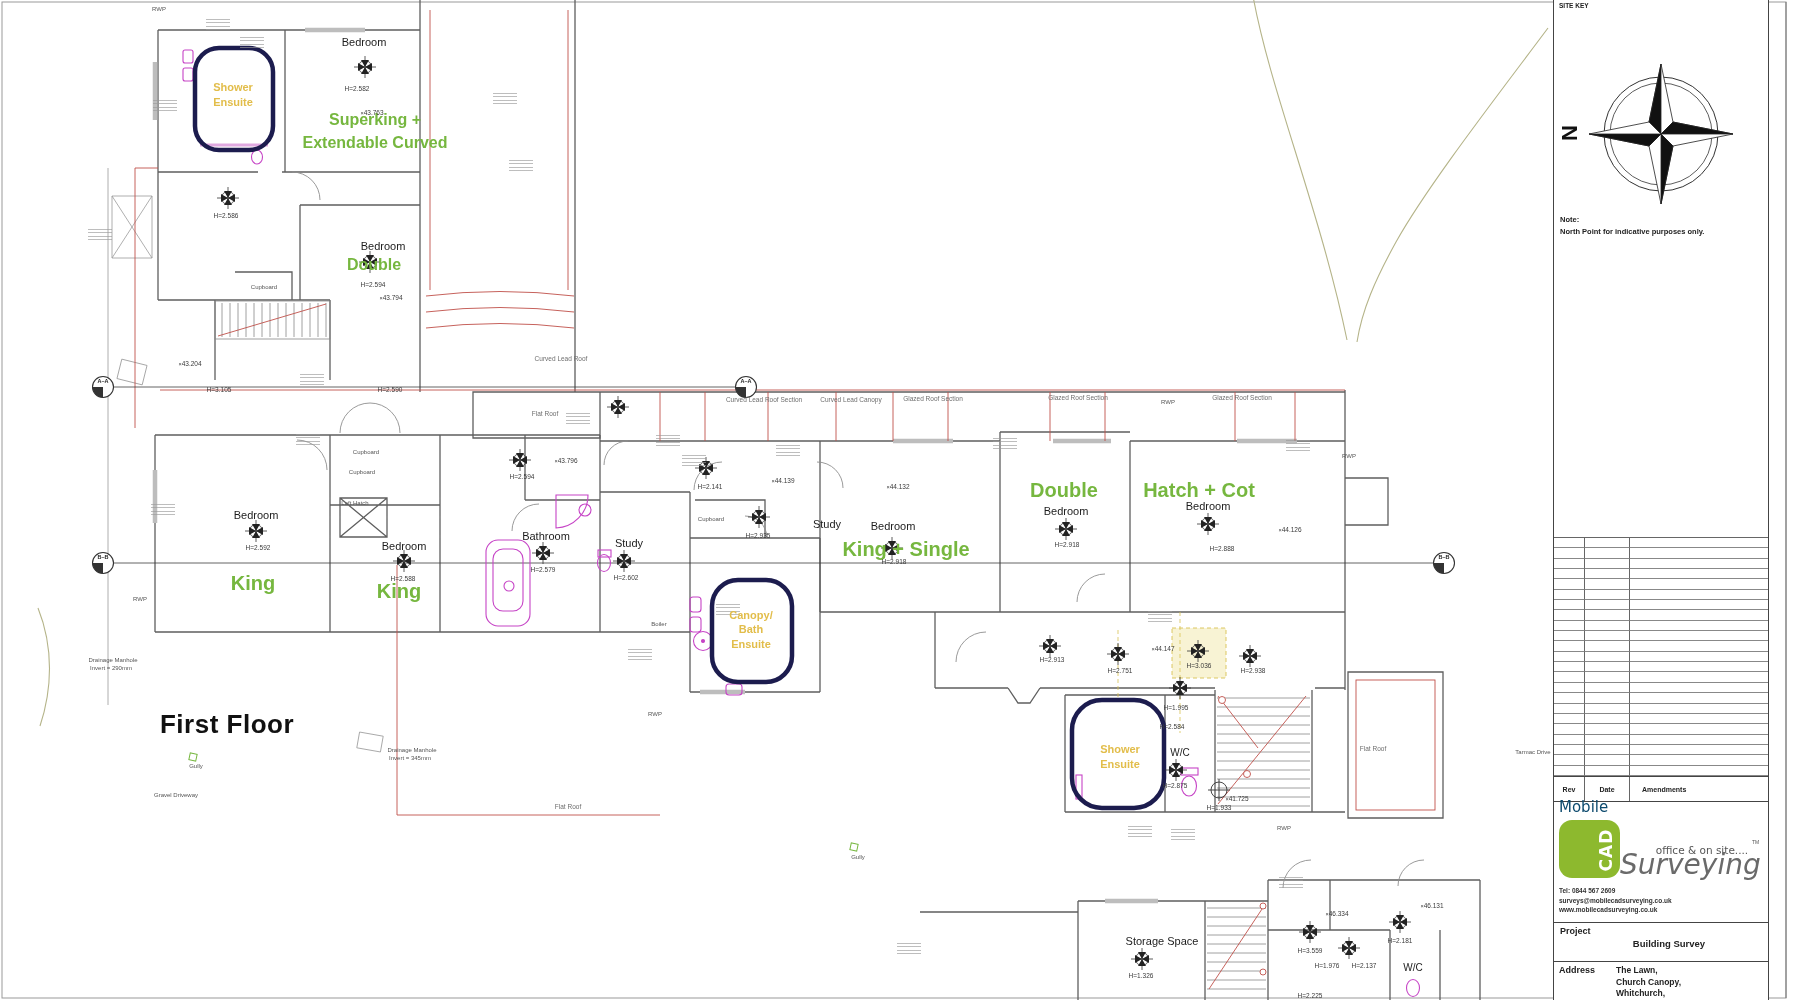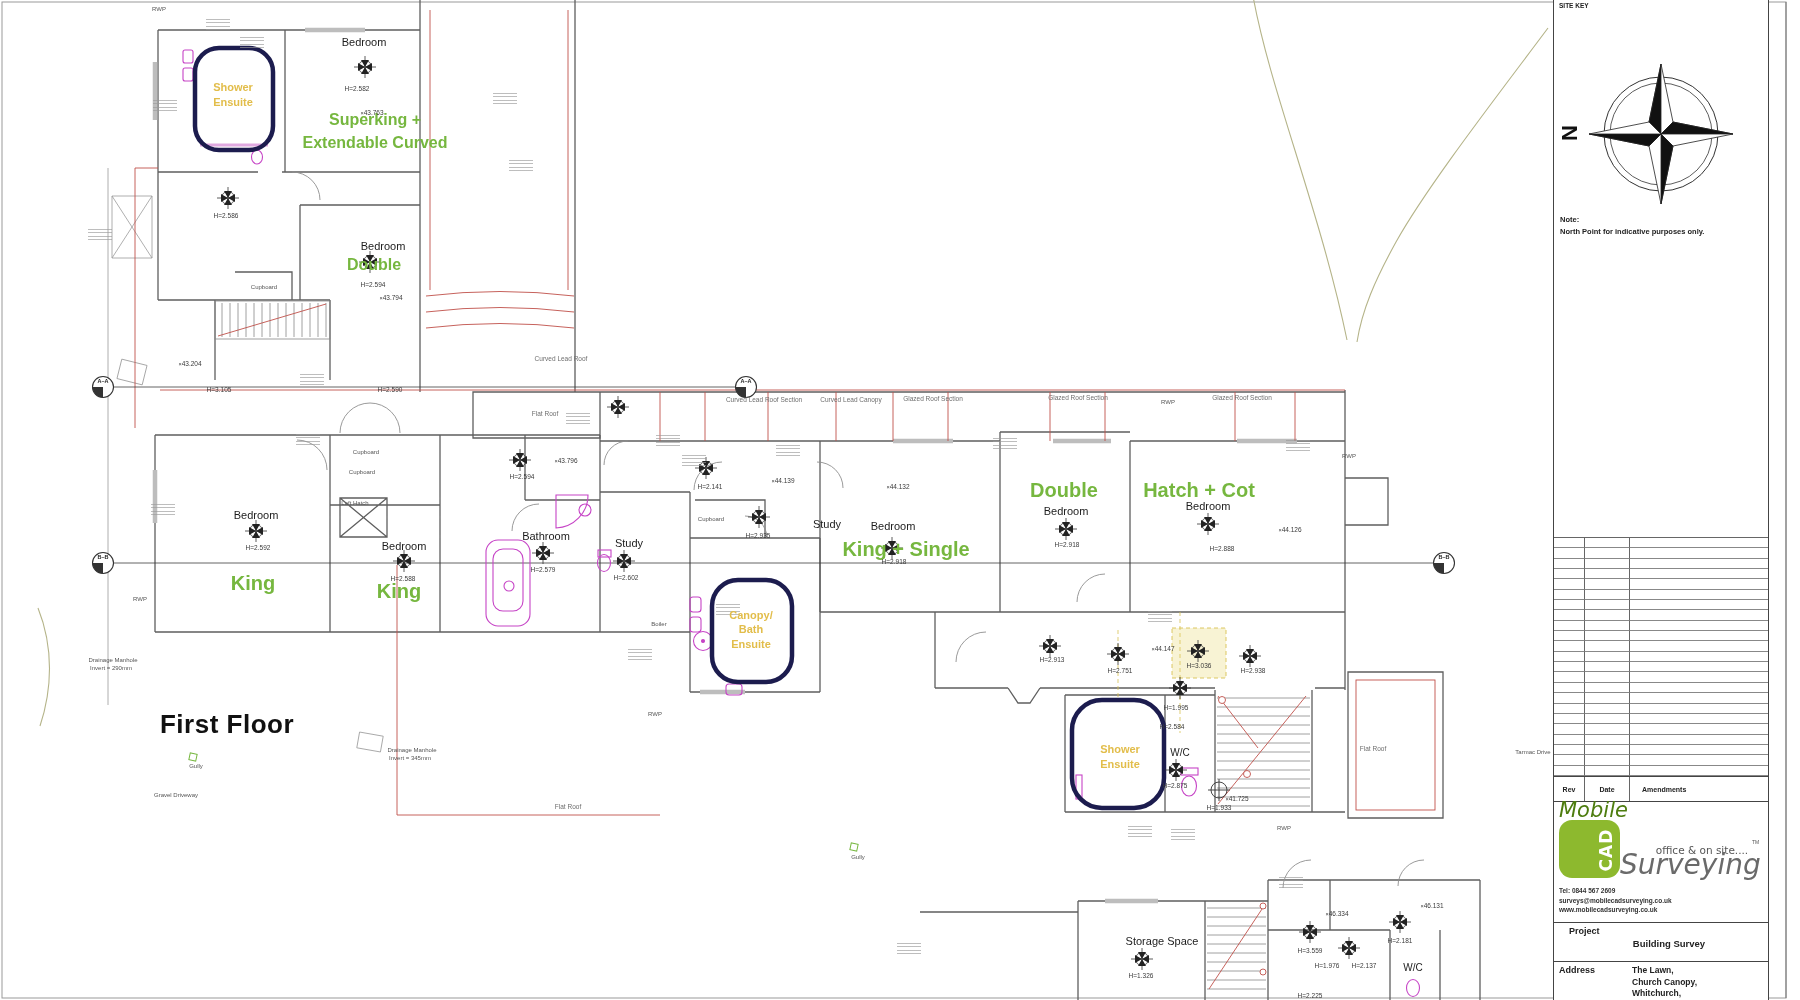--- a/index.html
+++ b/index.html
@@ -33,34 +33,34 @@
   #rev-table{left:0;top:537px;width:214px;height:263px;border-top:1px solid #666;border-bottom:1px solid #444;display:flex;flex-direction:column;}
   #rev-rows{flex:1;display:flex;flex-direction:column;}
   .rev-row{flex:1;display:flex;}
   .rev-cell{border-bottom:1px solid #888;}
   .c1{width:30px;border-right:1px solid #666;}
   .c2{width:44px;border-right:1px solid #666;}
   .c3{flex:1;}
   #rev-head{height:24px;display:flex;border-top:1px solid #444;font-size:7px;font-weight:bold;color:#222;}
   #rev-head .rev-cell{display:flex;align-items:center;justify-content:center;border-bottom:none;}
   #rev-head .c3{justify-content:flex-start;padding-left:12px;}
-  #logo-mobile{left:5px;top:798px;font-family:"DejaVu Sans",sans-serif;font-style:italic;font-size:21px;color:#4d7c0f;}
+  #logo-mobile{left:5px;top:798px;font-family:"DejaVu Sans",sans-serif;font-size:15px;color:#0c4a6e;}
   #logo-box{left:5px;top:820px;width:61px;height:58px;background:#8db92e;border-radius:13px;}
   #logo-cad{left:40px;top:822px;width:24px;height:56px;display:flex;align-items:center;justify-content:center;}
   #logo-cad span{transform:rotate(-90deg);font-family:"DejaVu Sans",sans-serif;font-size:17px;font-weight:bold;color:#fff;letter-spacing:1px;}
   #logo-tagline{left:100px;top:844px;width:96px;text-align:center;font-size:10.5px;color:#555;font-family:"DejaVu Sans",sans-serif;}
   #logo-tm{left:198px;top:839px;font-size:5px;color:#555;}
   #logo-surveying{left:66px;top:848px;font-family:"DejaVu Sans",sans-serif;font-style:italic;font-size:28px;color:#6a6a6a;}
   #contact{left:5px;top:886px;font-size:6.5px;font-weight:bold;color:#333;line-height:9.5px;}
   #proj-divider{left:0;top:922px;width:214px;border-top:1px solid #444;}
-  #project-label{left:15px;top:926px;font-size:9px;font-weight:bold;color:#222;}
+  #project-label{left:6px;top:926px;font-size:9px;font-weight:bold;color:#222;}
   #project-value{left:60px;top:938px;width:110px;text-align:center;font-size:9.5px;font-weight:bold;color:#222;}
   #addr-divider{left:0;top:961px;width:214px;border-top:1px solid #444;}
   #address-label{left:5px;top:965px;font-size:9px;font-weight:bold;color:#222;}
-  #address-lines{left:62px;top:965px;font-size:8.5px;font-weight:bold;color:#222;line-height:11.5px;margin-left:16px;}
+  #address-lines{left:62px;top:965px;font-size:8.5px;font-weight:bold;color:#222;line-height:11.5px;}
 </style>
 </head>
 <body>
 
 <div id="sheet">
 
   <svg id="linework" width="1800" height="1000" viewBox="0 0 1800 1000">
     <defs>
       <g id="lvl">
         <line x1="0" y1="-11" x2="0" y2="11" stroke="#333" stroke-width="0.8"></line>

